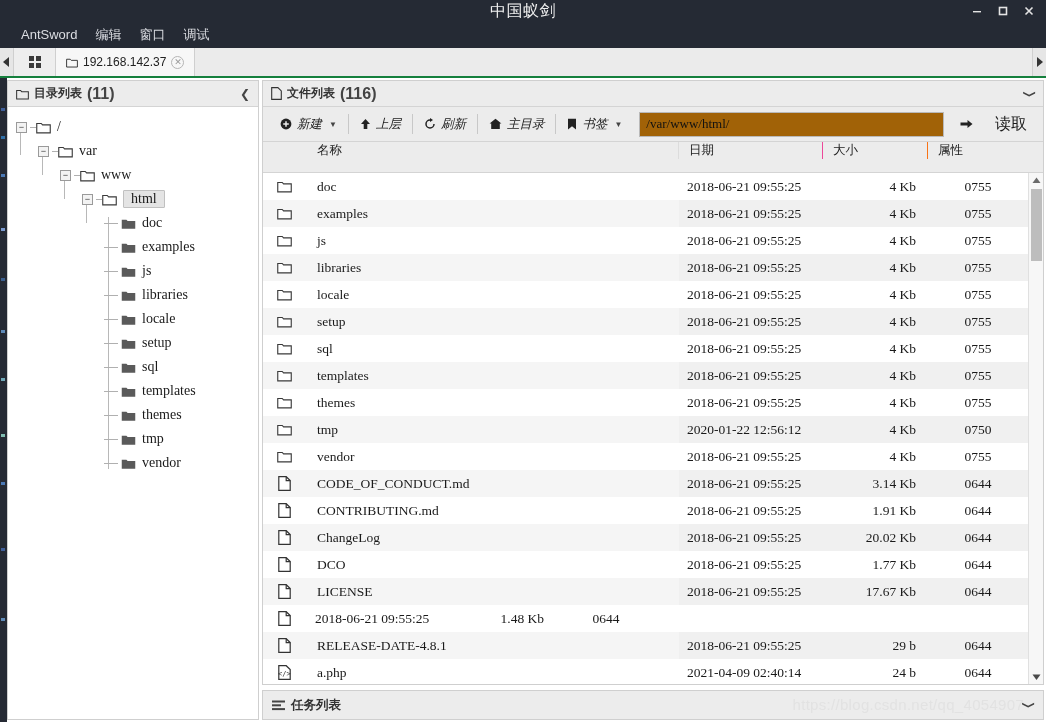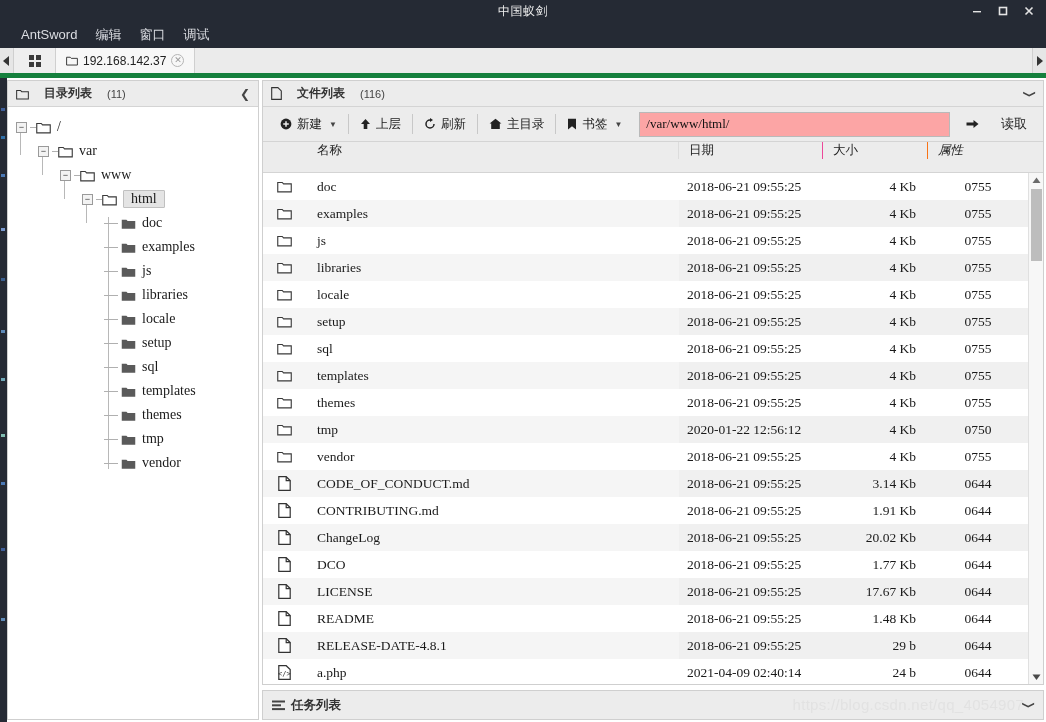--- a/index.html
+++ b/index.html
@@ -10,21 +10,21 @@
     overflow: hidden;
   }
   body { position: relative; }
 
   
   .titlebar {
     position: absolute; left: 0; top: 0; width: 1046px; height: 22px;
     background: #252a34; color: #e8e8e8;
     display: flex; align-items: center; justify-content: center;
   }
-  .titlebar-text { font-size: 12px; letter-spacing: .5px; color: #f0f0f0; }
+  .titlebar-text { font-size: 16px; letter-spacing: .5px; color: #f0f0f0; }
   .win-controls {
     position: absolute; right: 4px; top: 0; height: 22px;
     display: flex; align-items: center; gap: 0px;
   }
   .win-btn {
     width: 26px; height: 22px; display: flex; align-items: center;
     justify-content: center; color: #e4e4e4; font-size: 12px;
   }
   .win-btn svg { display: block; }
 
@@ -35,21 +35,21 @@
   }
   .menu-item {
     color: #d9dbe0; font-size: 13px; padding: 2px 9px; line-height: 18px;
     white-space: nowrap;
   }
   .menu-item.brand { color: #dcdee3; }
 
   
   .tabbar {
     position: absolute; left: 0; top: 48px; width: 1046px; height: 30px;
-    background: #ebebeb; border-bottom: 5px solid #15803d;
+    background: #ebebeb; border-bottom: 2px solid #15803d;
     display: flex; align-items: stretch;
   }
   .tab-scroll {
     width: 14px; background: #e6e6e6; border-right: 1px solid #cfcfcf;
     display: flex; align-items: center; justify-content: center;
   }
   .tab-scroll.right { border-right: none; border-left: 1px solid #cfcfcf; margin-left: auto; }
   .tab-grid-btn {
     width: 42px; background: #eeeeee; border-right: 1px solid #cfcfcf;
     display: flex; align-items: center; justify-content: center;
@@ -79,22 +79,22 @@
   
   .dir-panel {
     position: absolute; left: 7px; top: 80px; width: 252px; height: 640px;
     background: #fff; border: 1px solid #cfcfcf;
     display: flex; flex-direction: column;
   }
   .panel-head {
     height: 26px; background: #ececec; border-bottom: 1px solid #d4d4d4;
     display: flex; align-items: center; padding: 0 8px; flex: none;
   }
-  .panel-head .ph-title { font-size: 12px; font-weight: bold; color: #333; display:flex; align-items:center; gap:15px; }
-  .panel-head .ph-count { font-weight: normal; font-size: 11px; color: #444; text-align: center; }
+  .panel-head .ph-title { font-size: 12px; font-weight: bold; color: #333; display:flex; align-items:center; gap:5px; }
+  .panel-head .ph-count { font-weight: bold; font-size: 16px; color: #444; text-align: center; }
   .panel-head .ph-toggle { margin-left: auto; color: #444; font-size: 12px; line-height: 1; }
 
   .tree { flex: 1; overflow: hidden; padding: 8px 0 0 8px; position: relative; }
   .tnode { display: flex; align-items: center; height: 24px; position: relative; font-size: 13px; color: #1a1a1a; }
   .tnode .toggle {
     width: 11px; height: 11px; border: 1px solid #9a9a9a; background: #f3f3f3;
     display: flex; align-items: center; justify-content: center;
     font-size: 9px; line-height: 1; color: #333; flex: none; margin-right: 3px;
   }
   .tnode .hline { width: 6px; height: 1px; background: #b0b0b0; flex: none; }
@@ -110,41 +110,41 @@
     position: absolute; left: 262px; top: 80px; width: 782px; height: 605px;
     background: #fff; border: 1px solid #cfcfcf;
     display: flex; flex-direction: column;
   }
   .toolbar {
     height: 35px; background: #ececec; border-bottom: 1px solid #d4d4d4;
     display: flex; align-items: center; padding: 0 6px; gap: 0; flex: none;
   }
   .tb-btn {
     display: flex; align-items: center; gap: 5px; padding: 0 11px; height: 26px;
-    font-size: 12.5px; color: #1b1b1b; white-space: nowrap;
+    font-size: 12.5px; color: #1b1b1b; white-space: nowrap; font-style: italic;
   }
   .tb-sep { width: 1px; height: 20px; background: #c8c8c8; }
   .caret { font-size: 8px; color: #444; margin-left: 2px; }
   .path-input {
-    flex: 1; height: 25px; margin: 8px 6px; background: #fca5a5;
+    flex: 1; height: 25px; margin: 8px 6px; background: #a16207;
     border: 1px solid #b9b9b9; font-family: "Liberation Serif", serif;
     font-size: 13px; color: #111; padding: 0 6px; outline: none;
   }
-  .read-btn { display: flex; align-items: center; gap: 22px; padding: 0 10px; font-size: 13px; color: #1b1b1b; }
+  .read-btn { display: flex; align-items: center; gap: 22px; padding: 0 10px; font-size: 16px; color: #1b1b1b; }
 
   .thead {
     height: 31px; background: #ececec; border-bottom: 1px solid #d4d4d4;
     display: flex; align-items: flex-start; flex: none;
   }
   .th { display: flex; align-items: center; font-size: 12.5px; color: #222; font-weight: normal; }
   .th.c-icon { width: 44px; border-right: 1px solid #dcdcdc; }
   .th.c-name { width: 372px; padding-left: 10px; border-right: 1px solid #dcdcdc; }
   .th.c-date { width: 144px; padding-left: 10px; border-right: 1px solid #ec4899; }
   .th.c-size { width: 105px; padding-left: 10px; border-right: 1px solid #f97316; }
-  .th.c-attr { width: 100px; padding-left: 10px; font-style: italic; }
+  .th.c-attr { width: 100px; padding-left: 10px; }
 
   .tbody-wrap { flex: 1; display: flex; overflow: hidden; }
   .tbody { flex: 1; overflow: hidden; }
   .frow { display: flex; align-items: stretch; height: 27px; background: #fff; }
   .frow.alt { background: #f5f5f5; }
   .fc { display: flex; align-items: center; font-size: 12.5px; color: #1a1a1a;
         font-family: "Liberation Serif", serif; font-size: 13.5px; }
   .fc.c-icon { width: 44px; justify-content: center; border-right: 1px solid transparent; }
   .fc.c-name { width: 372px; padding-left: 10px; }
   .fc.c-date { width: 144px; padding-left: 8px; }
@@ -681,21 +681,20 @@
           <div class="fc c-size">17.67 Kb</div>
           <div class="fc c-attr">0644</div>
         </div>
         <div class="frow">
           <div class="fc c-icon">
             <svg width="13" height="15" viewBox="0 0 13 15">
               <path d="M0.8 0.7 h7.4 l4.0 3.9 v9.7 h-11.4 z" fill="#fff" stroke="#333" stroke-width="1.2"></path>
               <path d="M8.2 0.7 v3.9 h4.0" fill="none" stroke="#333" stroke-width="1.2"></path>
             </svg>
           </div>
-          <div class="fc c-name">README</div>
           <div class="fc c-date">2018-06-21 09:55:25</div>
           <div class="fc c-size">1.48 Kb</div>
           <div class="fc c-attr">0644</div>
         </div>
         <div class="frow alt">
           <div class="fc c-icon">
             <svg width="13" height="15" viewBox="0 0 13 15">
               <path d="M0.8 0.7 h7.4 l4.0 3.9 v9.7 h-11.4 z" fill="#fff" stroke="#333" stroke-width="1.2"></path>
               <path d="M8.2 0.7 v3.9 h4.0" fill="none" stroke="#333" stroke-width="1.2"></path>
             </svg>

